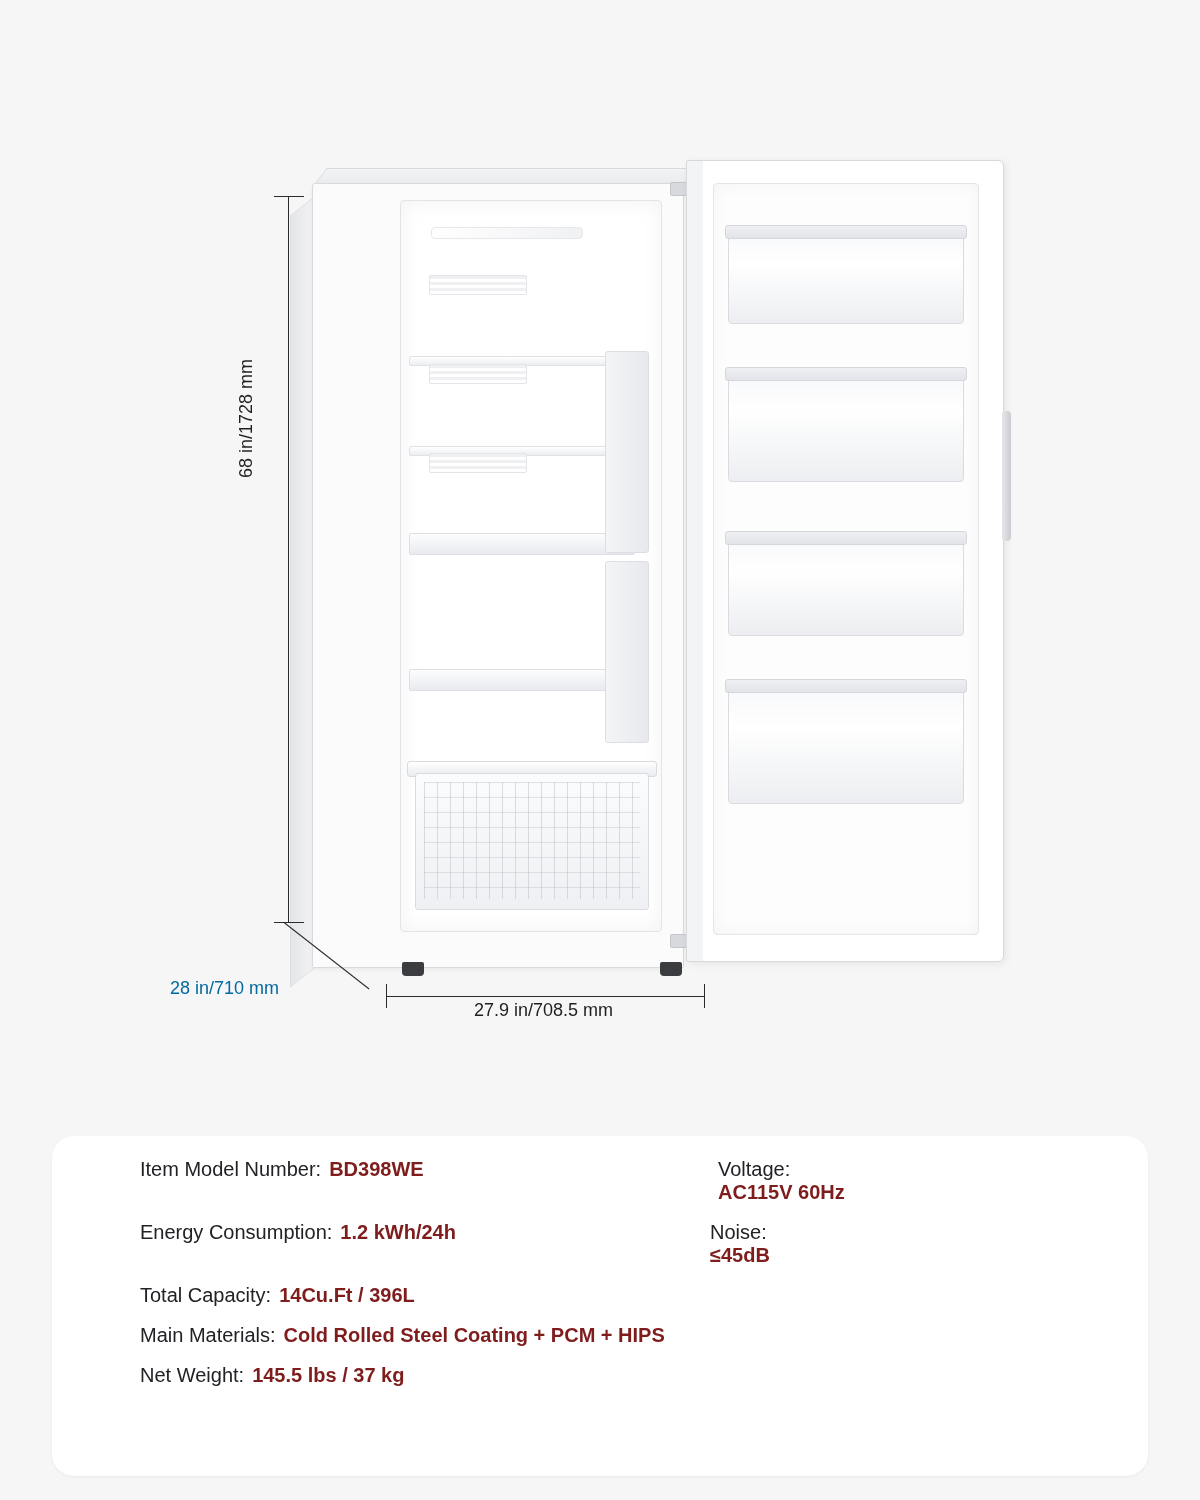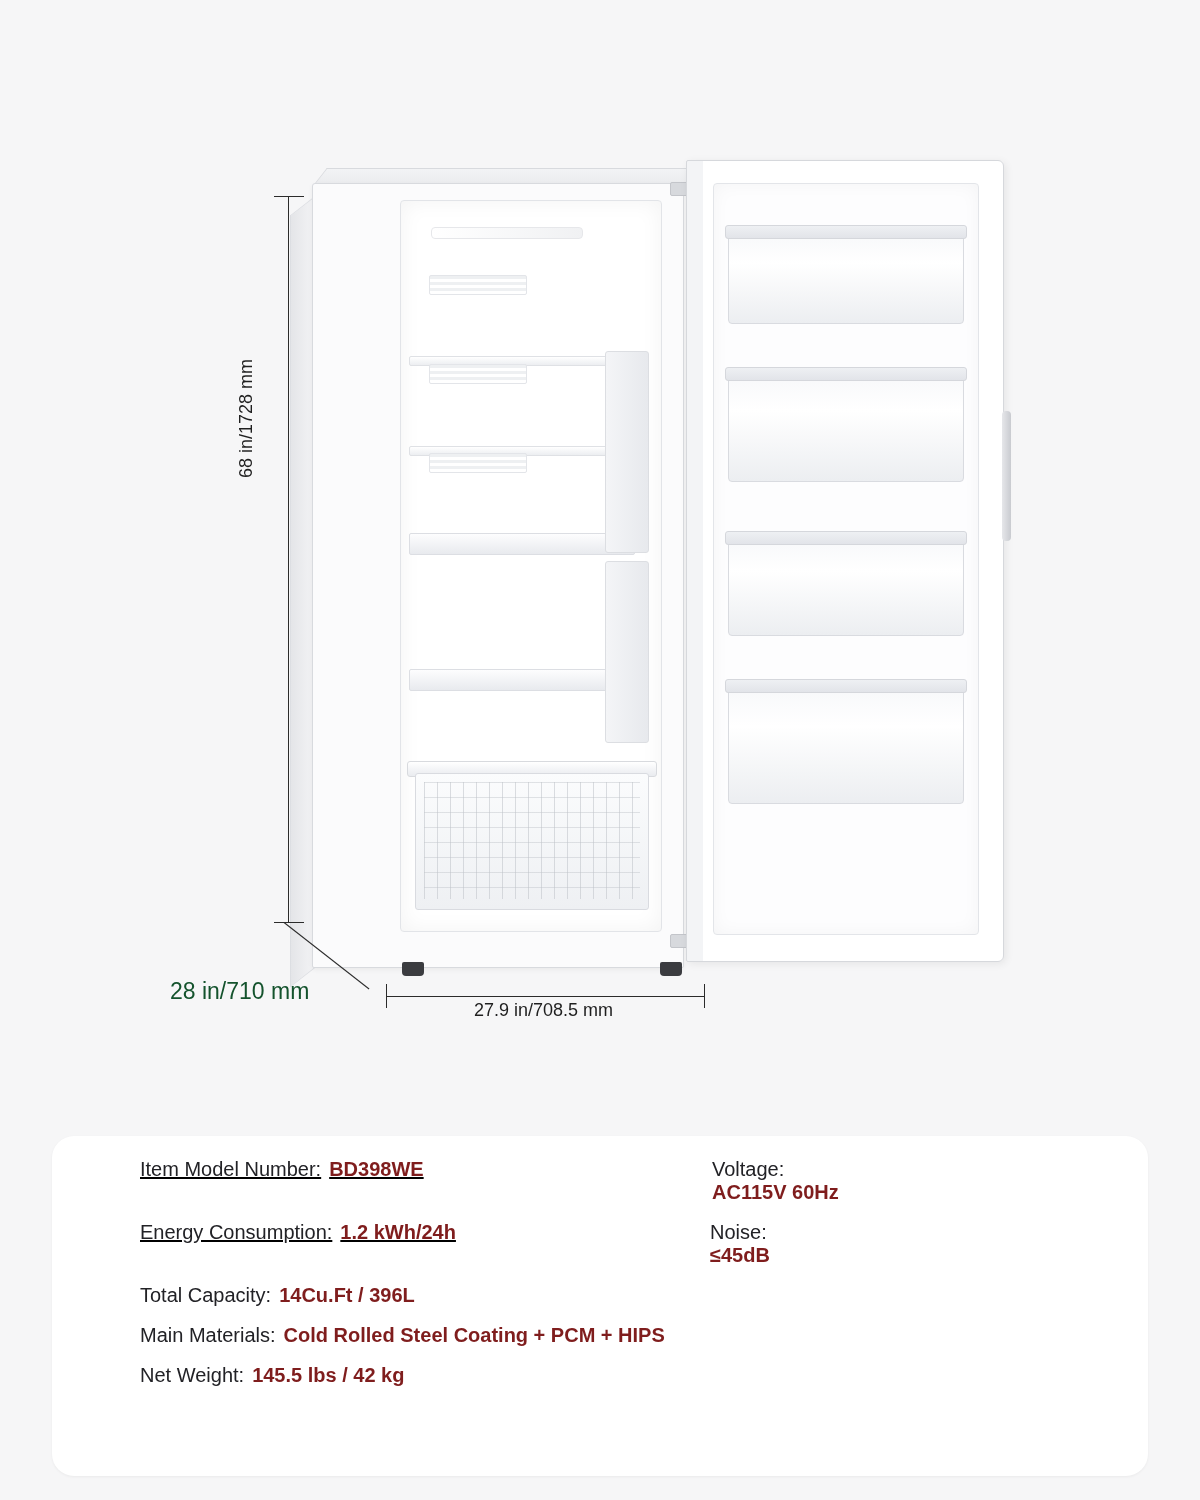--- a/index.html
+++ b/index.html
@@ -269,22 +269,22 @@
     width: 108px;
     height: 1px;
     background: #2b2b2b;
     transform: rotate(38deg);
     transform-origin: left center;
   }
   .dim-label-d {
     position: absolute;
     left: 170px;
     top: 978px;
-    font-size: 23px;
-    color: #14532d;
+    font-size: 18px;
+    color: #0369a1;
   }
 
   
   #spec-card {
     position: absolute;
     left: 52px;
     top: 1136px;
     width: 1096px;
     height: 340px;
     background: #ffffff;
@@ -299,41 +299,40 @@
   }
   .spec-row {
     display: flex;
     align-items: baseline;
     margin-bottom: 17px;
   }
   .spec-left {
     width: 562px;
     display: flex;
     align-items: center;
-    text-decoration: underline;
   }
   .spec-right {
     display: flex;
     align-items: baseline;
     flex-direction: column;
   }
   .lbl {
     font-size: 20px;
     color: #222226;
     font-weight: 400;
     white-space: nowrap;
   }
   .val {
     font-size: 20px;
     color: #7f1d1d;
     font-weight: bold;
     white-space: nowrap;
     margin-left: 8px;
   }
-  .val.gap2 { margin-left: 10px; }
+  .val.gap2 { margin-left: 16px; }
   .spacer-26 { display:inline-block; width: 26px; }
 </style>
 </head>
 <body>
 
 <div id="product-figure">
 
   <div class="cabinet-side"></div>
   <div class="cabinet-top"></div>
 
@@ -416,17 +415,17 @@
       <span class="val">14Cu.Ft / 396L</span>
     </div>
 
     <div class="spec-row">
       <span class="lbl">Main Materials:</span>
       <span class="val">Cold Rolled Steel Coating + PCM + HIPS</span>
     </div>
 
     <div class="spec-row">
       <span class="lbl">Net Weight:</span>
-      <span class="val">145.5 lbs / 42 kg</span>
+      <span class="val">145.5 lbs / 37 kg</span>
     </div>
 
   </div>
 </div>
 
 </body></html>

